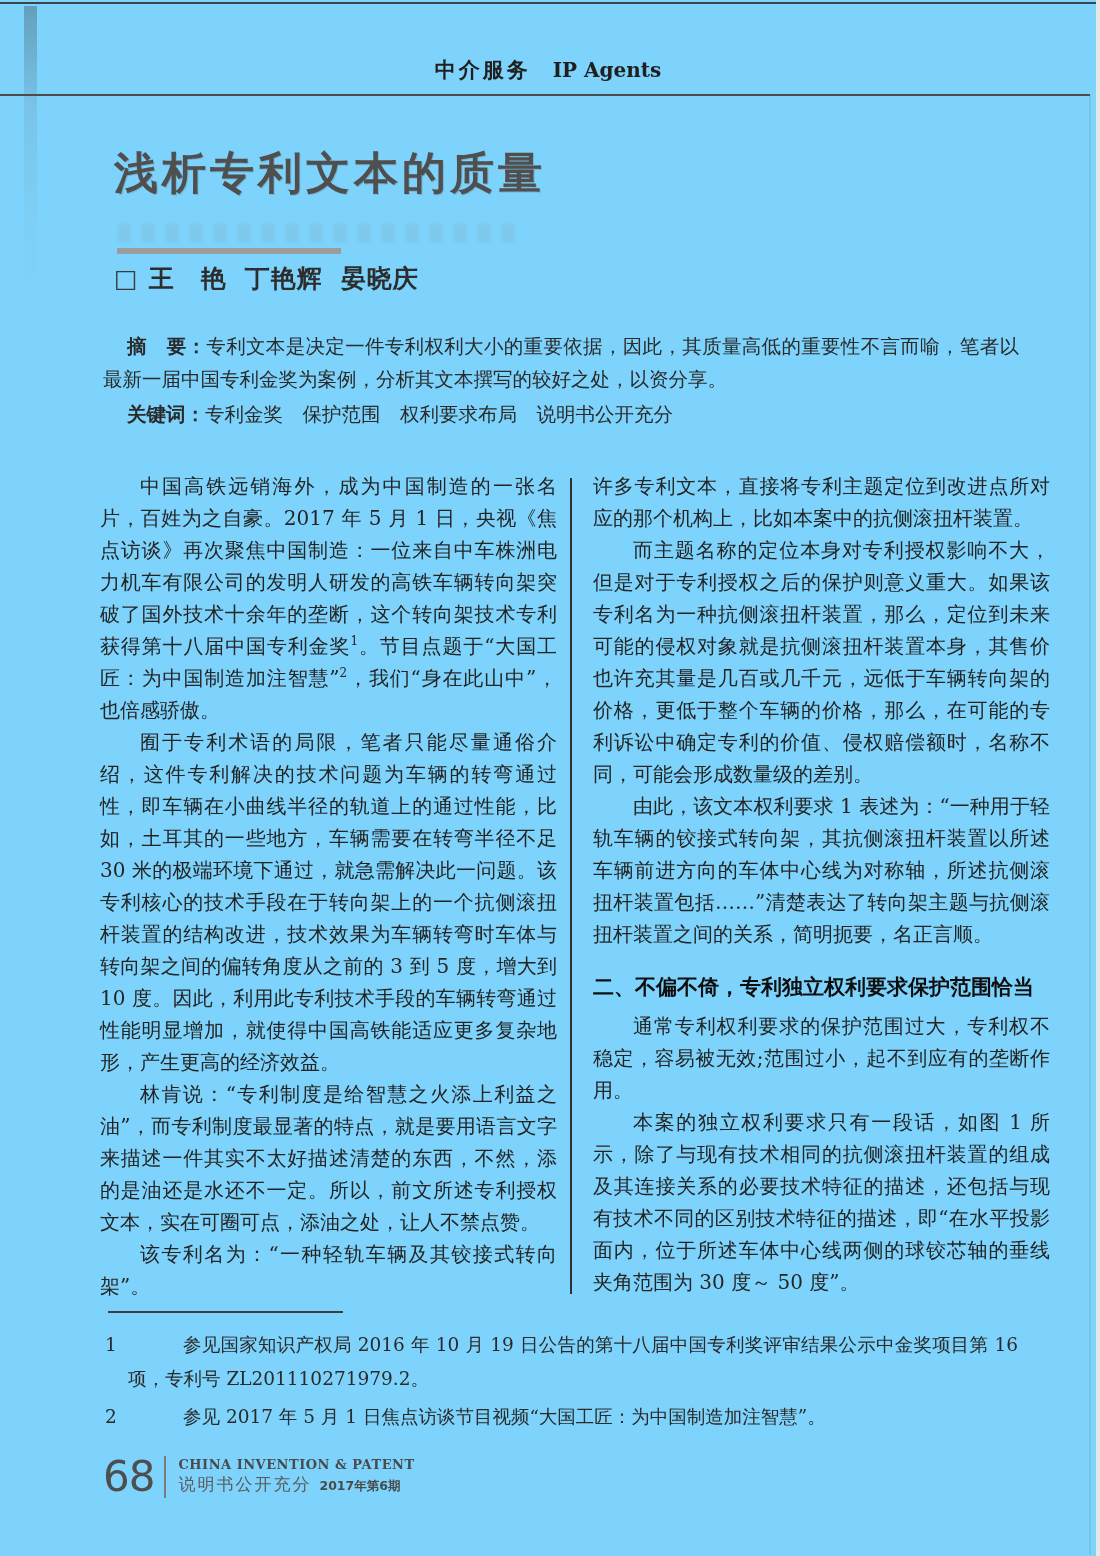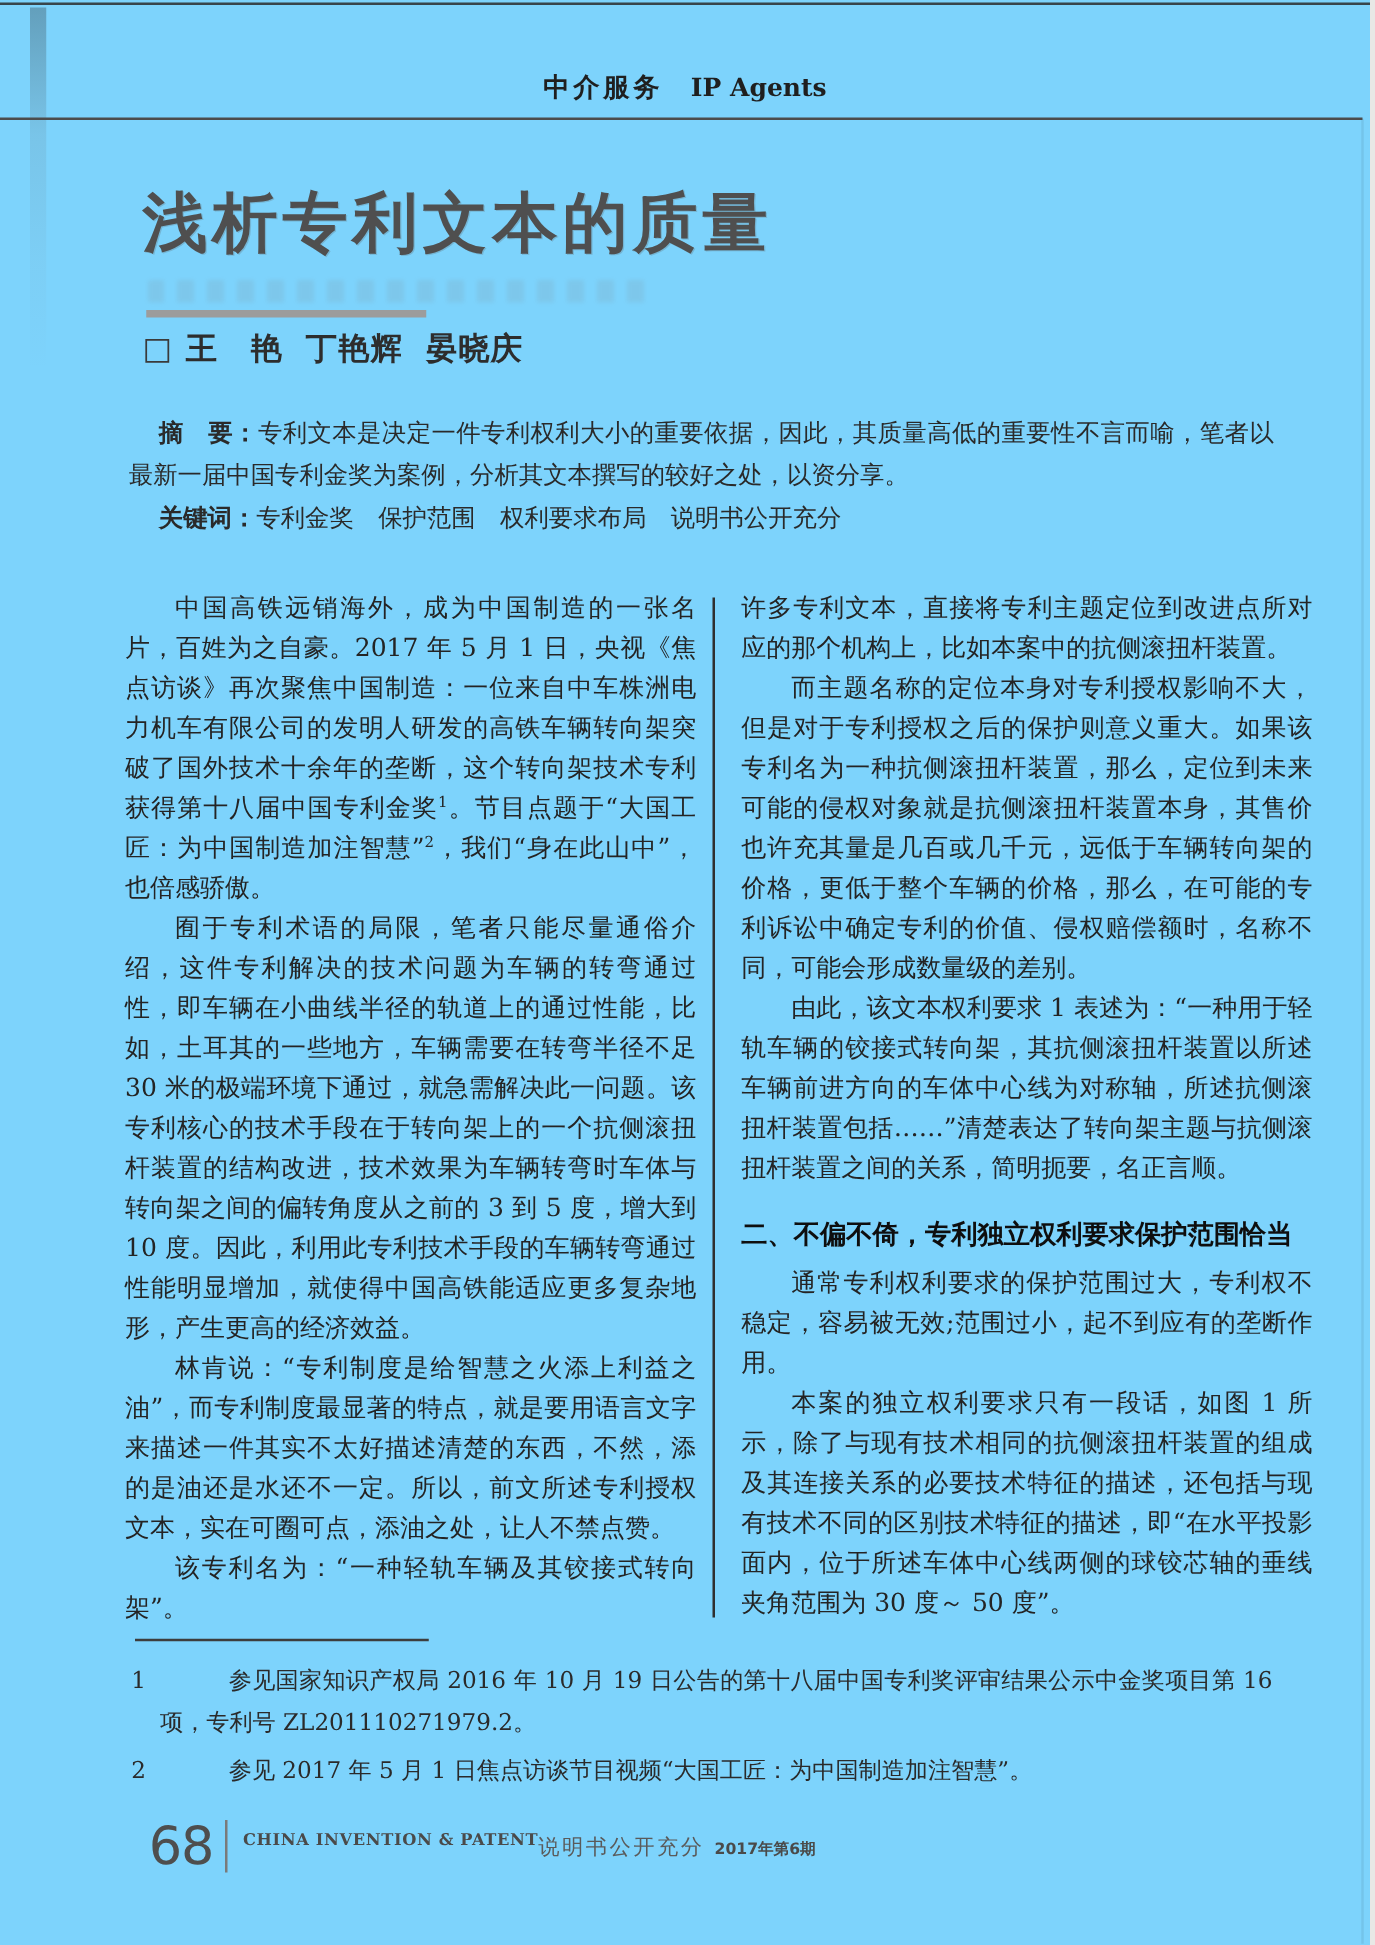--- a/index.html
+++ b/index.html
@@ -13,21 +13,21 @@
   .top-edge{position:absolute;left:0;top:2px;width:100%;height:2px;background:#2b2b2b;opacity:.85;}
   .left-strip{position:absolute;left:24px;top:6px;width:13px;height:290px;
     background:linear-gradient(to bottom, rgba(40,40,40,.30), rgba(90,90,90,.12) 35%, rgba(120,120,120,.05) 70%, transparent);}
   .right-edge{position:absolute;right:5px;top:95px;width:2px;height:1460px;background:rgba(0,0,0,.07);}
   
   .header{position:absolute;left:0;top:56px;width:100%;text-align:center;}
   .header .cn{font-family:"DejaVu Sans", sans-serif;font-weight:bold;font-size:21px;color:#1f1f1f;letter-spacing:3px;}
   .header .en{font-family:"DejaVu Serif", serif;font-weight:bold;font-size:20px;color:#1f1f1f;margin-left:22px;}
   .header-rule{position:absolute;left:0;top:94px;width:1090px;height:2px;background:#4c4c4c;}
   
-  .title{position:absolute;left:114px;top:144px;font-size:52px;font-weight:bold;color:#4f4f4f;
+  .title{position:absolute;left:114px;top:144px;font-size:44px;font-weight:bold;color:#4f4f4f;
     letter-spacing:4px;font-family:"DejaVu Serif", serif;text-shadow:1px 1px 0 rgba(90,90,90,.25);}
   .title-ghost{position:absolute;left:118px;top:224px;width:400px;height:18px;border-radius:3px;
     background:repeating-linear-gradient(90deg, rgba(130,130,130,.25) 0 13px, transparent 13px 24px);
     filter:blur(1.6px);opacity:.55;}
   .title-bar{position:absolute;left:117px;top:248px;width:224px;height:6px;background:#9c9c9c;}
   .authors{position:absolute;left:114px;top:262px;font-size:25px;font-weight:bold;color:#2d2d2d;
     font-family:"DejaVu Sans", sans-serif;letter-spacing:1px;}
   .authors .marker{margin-right:10px;font-weight:normal;color:#3a3a3a;}
   .authors .name{margin-right:18px;}
   
@@ -45,24 +45,24 @@
     font-family:"DejaVu Sans", sans-serif;text-indent:0;}
   .col sup{font-size:12px;line-height:0;vertical-align:super;}
   .col-divider{position:absolute;left:570px;top:478px;width:2px;height:816px;background:#2f2f2f;}
   
   .fn-rule{position:absolute;left:108px;top:1311px;width:235px;height:2px;background:#3d3d3d;}
   .footnotes{position:absolute;left:100px;top:1328px;width:918px;}
   .fn{position:relative;margin:0 0 4px 0;padding-left:28px;font-size:18.5px;line-height:34px;
     text-align:justify;text-indent:55px;color:#2a2a2a;}
   .fn .fn-num{position:absolute;left:5px;top:0;text-indent:0;}
   
-  .footer{position:absolute;left:119px;top:1452px;display:flex;align-items:center;}
+  .footer{position:absolute;left:103px;top:1452px;display:flex;align-items:center;}
   .footer .page-num{font-family:"DejaVu Sans", sans-serif;font-size:42px;color:#4e4e4e;letter-spacing:-1px;}
   .footer .bar{width:2px;height:42px;background:#7a7a7a;margin:0 12px 0 10px;}
-  .footer .journal{display:flex;justify-content:center;}
+  .footer .journal{display:flex;flex-direction:column;justify-content:center;}
   .footer .j-en{font-family:"DejaVu Serif", serif;font-weight:bold;font-size:13px;color:#4a4a4a;letter-spacing:.5px;}
   .footer .j-cn-row{display:flex;align-items:baseline;margin-top:1px;}
   .footer .j-cn{font-size:17px;color:#5a5a5a;letter-spacing:2px;}
   .footer .j-issue{font-family:"DejaVu Sans", sans-serif;font-weight:bold;font-size:12.5px;color:#4a4a4a;margin-left:8px;}
 </style>
 </head>
 <body>
 
 <div class="page">
 

